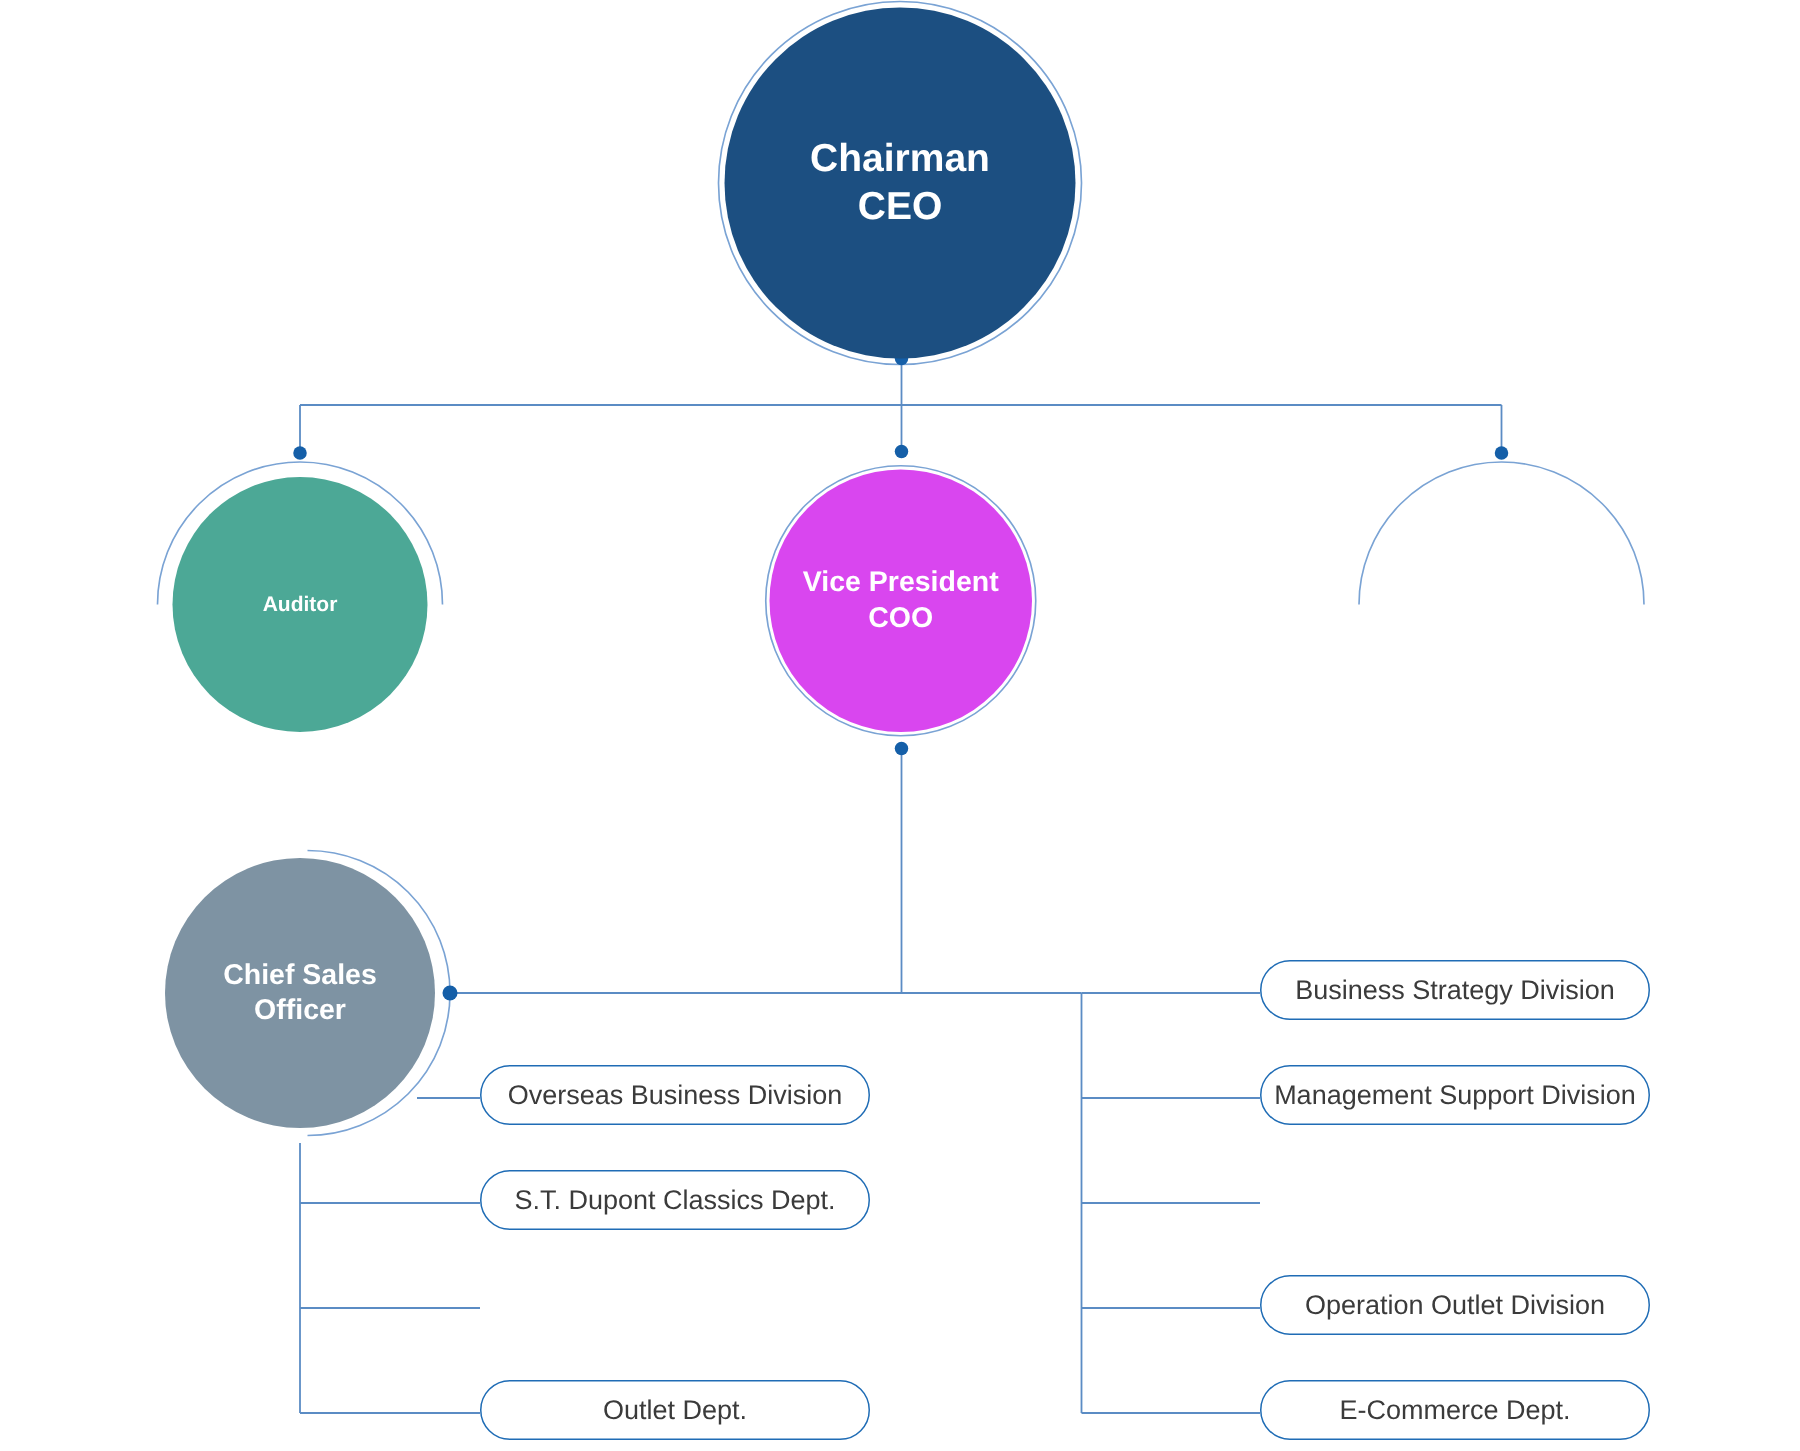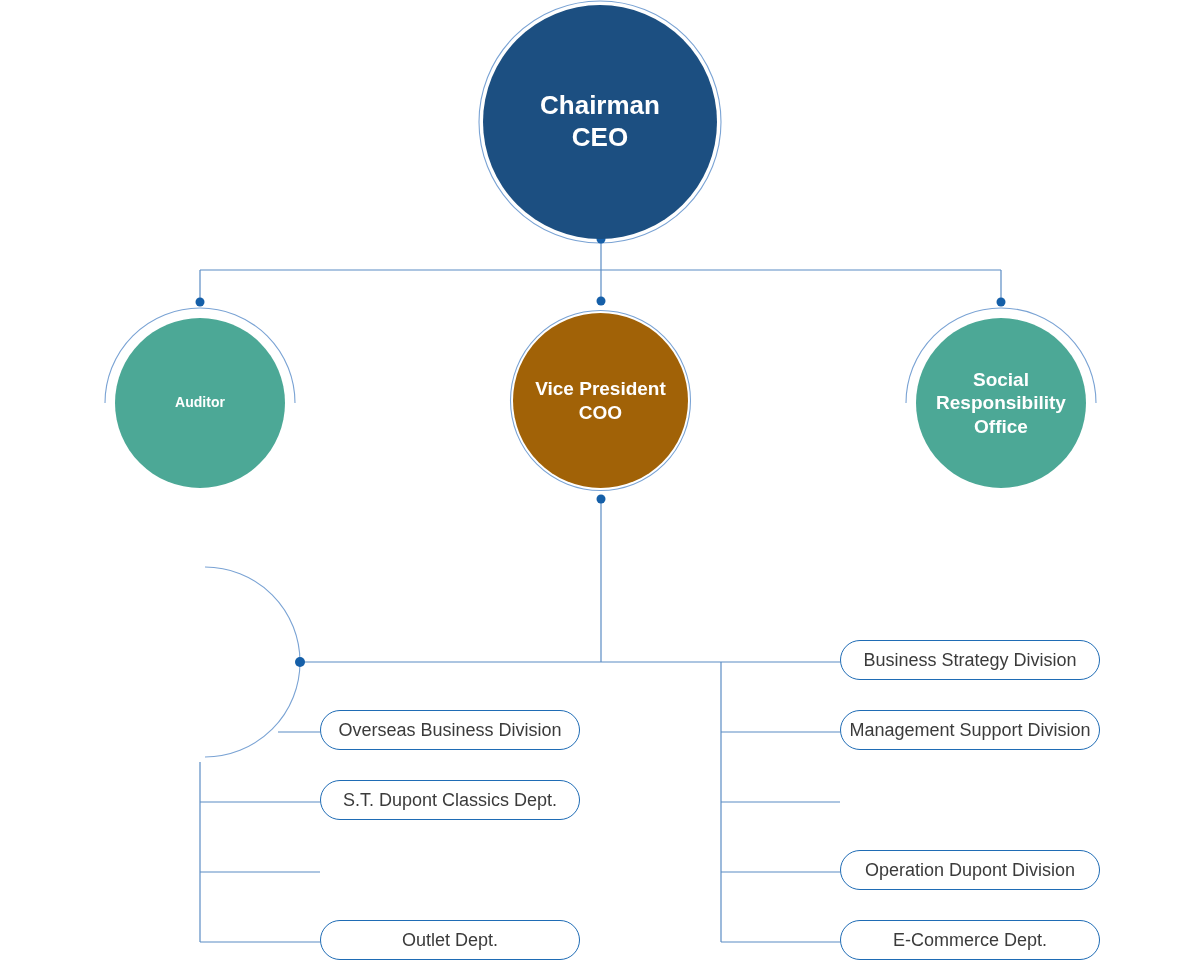--- a/index.html
+++ b/index.html
@@ -58,21 +58,21 @@
     width: 170px;
     height: 170px;
     background: #4ca896;
     font-size: 14px;
   }
   .circle-vp {
     left: 513px;
     top: 313px;
     width: 175px;
     height: 175px;
-    background: #a16207;
+    background: #d946ef;
     font-size: 19px;
   }
   .circle-social {
     left: 916px;
     top: 318px;
     width: 170px;
     height: 170px;
     background: #4ca896;
     font-size: 19px;
   }
@@ -152,43 +152,42 @@
 
   <div class="node-circle circle-auditor">
     <span class="node-label">Auditor</span>
   </div>
 
   <div class="node-circle circle-vp">
     <span class="node-label">Vice President
 COO</span>
   </div>
 
-  <div class="node-circle circle-social">
-    <span class="node-label">Social
-Responsibility
-Office</span>
+
+  <div class="node-circle circle-cso">
+    <span class="node-label">Chief Sales
+Officer</span>
   </div>
-
 
   <div class="pill pill-left" style="top:710px">
     <span>Overseas Business Division</span>
   </div>
   <div class="pill pill-left" style="top:780px">
     <span>S.T. Dupont Classics Dept.</span>
   </div>
   <div class="pill pill-left" style="top:920px">
     <span>Outlet Dept.</span>
   </div>
 
   <div class="pill pill-right" style="top:640px">
     <span>Business Strategy Division</span>
   </div>
   <div class="pill pill-right" style="top:710px">
     <span>Management Support Division</span>
   </div>
   <div class="pill pill-right" style="top:850px">
-    <span>Operation Dupont Division</span>
+    <span>Operation Outlet Division</span>
   </div>
   <div class="pill pill-right" style="top:920px">
     <span>E-Commerce Dept.</span>
   </div>
 
 </div>
 
 </body></html>

